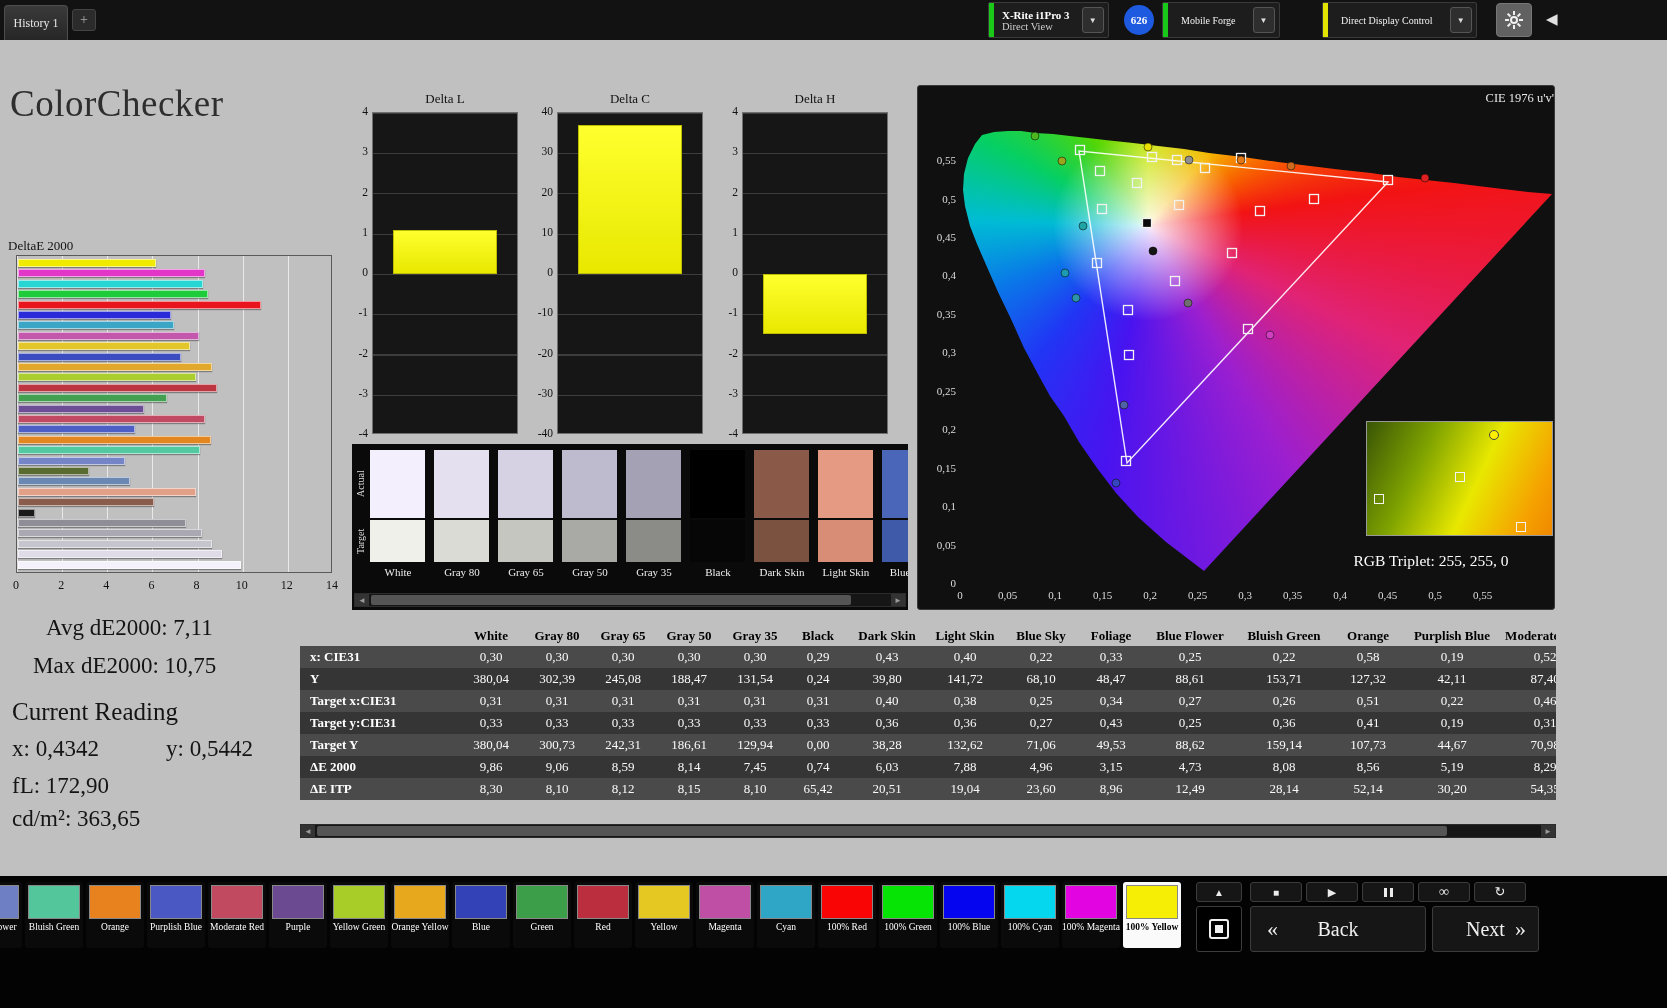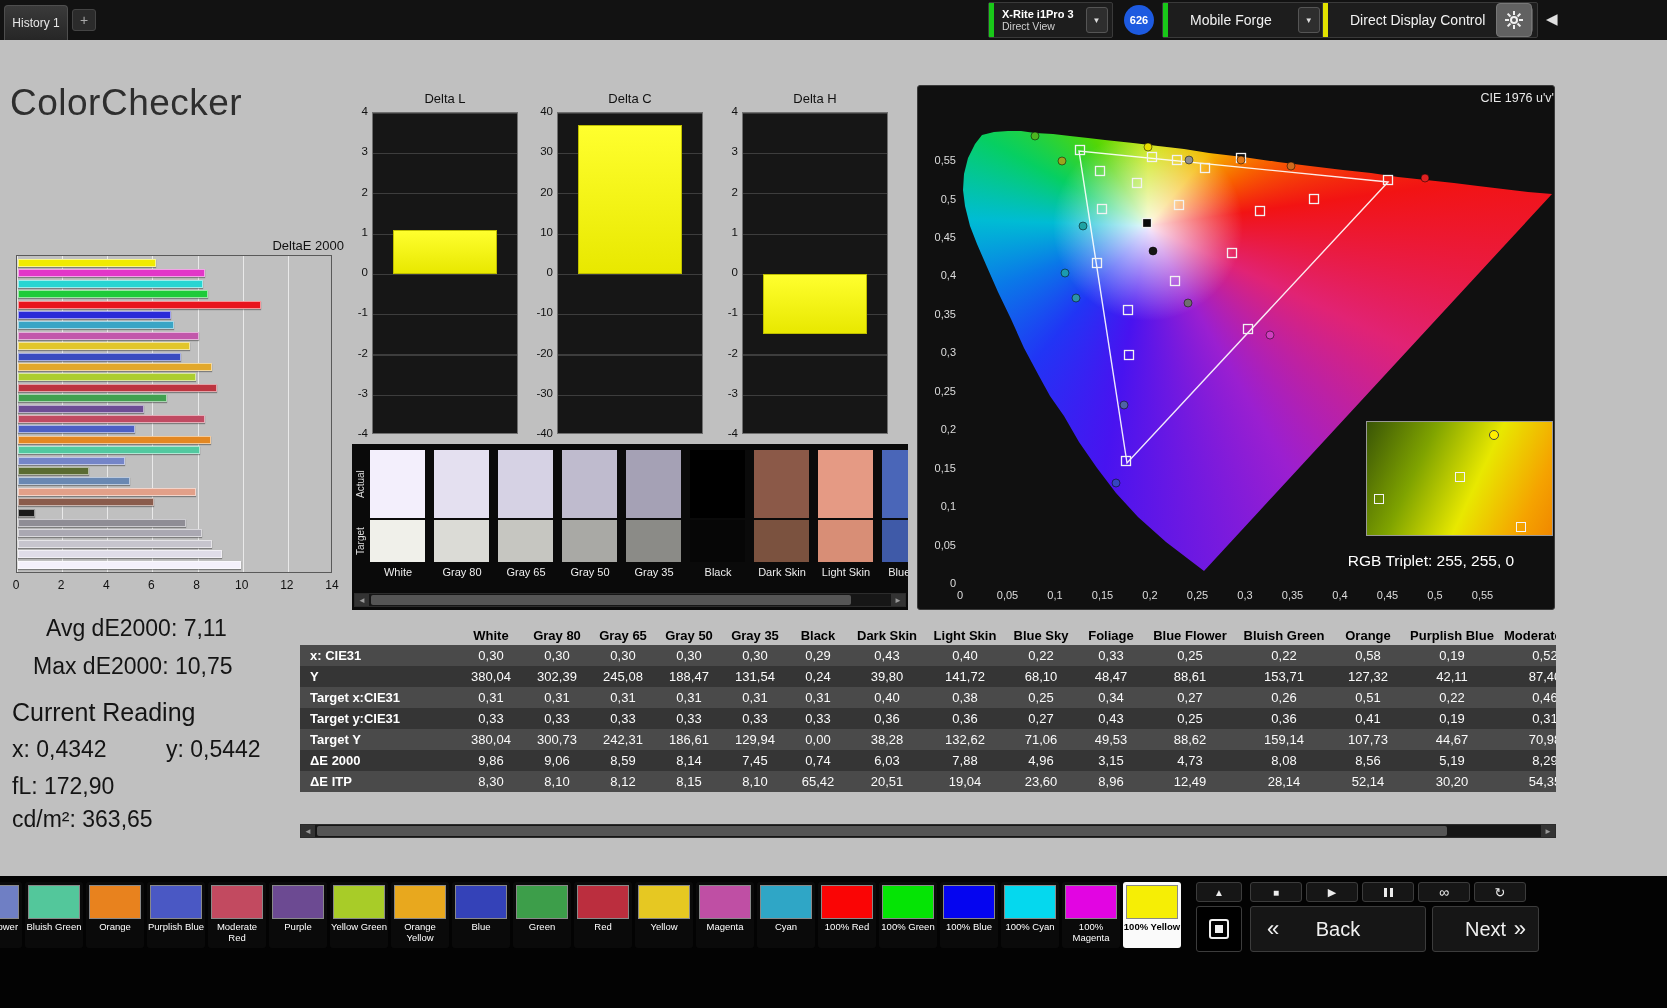--- a/index.html
+++ b/index.html
@@ -1,47 +1,47 @@
 <!DOCTYPE html>
 <html><head>
 <meta charset="utf-8">
 <style>
   html,body{margin:0;padding:0;background:#888;}
   *{box-sizing:border-box;}
   #stage{position:relative;width:1667px;height:1008px;background:#c0c0c0;overflow:hidden;
-         font-family:Liberation Sans, sans-serif;}
+         font-family:Liberation Serif, serif;}
 
   
   .topbar{position:absolute;left:0;top:0;width:1667px;height:40px;background:#121212;}
   .tab{position:absolute;left:4px;top:5px;width:64px;height:35px;background:linear-gradient(#3a3a3a,#262626);
        border:1px solid #4e4e4e;border-bottom:none;border-radius:4px 4px 0 0;color:#e8e8e8;
        font-size:12px;text-align:center;padding-top:10px;}
   .addtab{position:absolute;left:72px;top:9px;width:24px;height:22px;background:#2b2b2b;border:1px solid #444;
        border-radius:3px;color:#aaa;font-size:14px;text-align:center;line-height:20px;}
   .tb-ctl{position:absolute;top:2px;height:36px;display:flex;align-items:stretch;background:#1d1d1d;border:1px solid #3a3a3a;border-radius:2px;}
   .tb-bar{width:5px;}
   .tb-body{padding:3px 8px;display:flex;flex-direction:column;justify-content:center;}
   .tb-line1{font-size:11px;font-weight:bold;color:#fff;white-space:nowrap;}
   .tb-line2{font-size:10.5px;color:#cfcfcf;white-space:nowrap;}
-  .tb-single{font-size:14px;color:#f2f2f2;white-space:nowrap;align-self:center;padding:0 22px;}
+  .tb-single{font-size:10px;color:#f2f2f2;white-space:nowrap;align-self:center;padding:0 13px;}
   .tb-chev{width:22px;margin:4px 4px;background:#2e2e2e;border:1px solid #555;border-radius:3px;
        color:#ddd;font-size:8px;display:flex;align-items:center;justify-content:center;}
   .badge{position:absolute;left:1124px;top:5px;width:30px;height:30px;border-radius:50%;background:#1d5ae0;
        color:#fff;font-size:11px;font-weight:bold;display:flex;align-items:center;justify-content:center;}
   .gearbtn{position:absolute;left:1496px;top:3px;width:36px;height:34px;background:#616161;border:1px solid #777;
        border-radius:4px;display:flex;align-items:center;justify-content:center;}
   .collapse{position:absolute;left:1546px;top:10px;color:#e0e0e0;font-size:15px;}
 
   
   .pagetitle{position:absolute;left:10px;top:82px;font-size:37px;color:#2e2e2e;letter-spacing:.5px;}
   .stat{position:absolute;color:#141414;font-size:23px;white-space:nowrap;}
 
   
   .dechart{position:absolute;left:8px;top:238px;width:336px;height:364px;}
-  .dechart .ctitle{position:absolute;left:0;top:0;width:336px;text-align:right;font-size:13px;color:#111;}
+  .dechart .ctitle{position:absolute;left:0;top:0;width:336px;text-align:left;font-size:13px;color:#111;}
   .de-plot{position:absolute;left:8px;top:17px;width:316px;height:318px;border:1px solid #5a5a5a;
      background-image:repeating-linear-gradient(to right,rgba(255,255,255,.65) 0px,rgba(255,255,255,.65) 1px,transparent 1px,transparent 45.143px);}
   .de-bar{position:absolute;left:1px;height:8px;border:1px solid rgba(255,255,255,.55);box-shadow:0 1px 1px rgba(0,0,0,.35);}
   .de-xticks{position:absolute;left:8px;top:340px;width:316px;height:16px;}
   .de-xticks span{position:absolute;width:24px;text-align:center;font-size:12px;color:#111;}
 
   
   .mini{position:absolute;top:88px;width:190px;height:370px;}
   .mini-title{position:absolute;left:32px;top:3px;width:146px;text-align:center;font-size:13px;color:#111;}
   .mini-tick{position:absolute;left:0;width:28px;text-align:right;font-size:11.5px;color:#111;}

